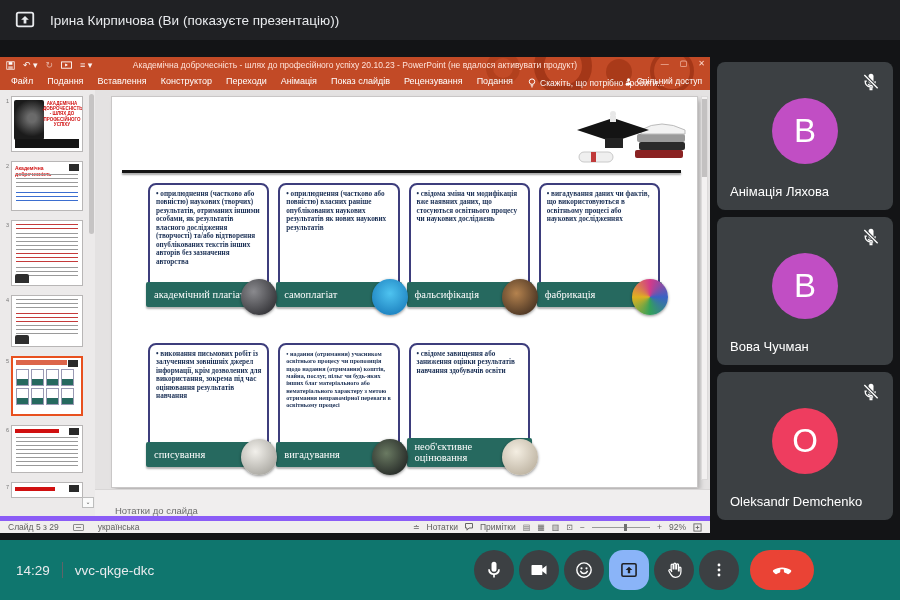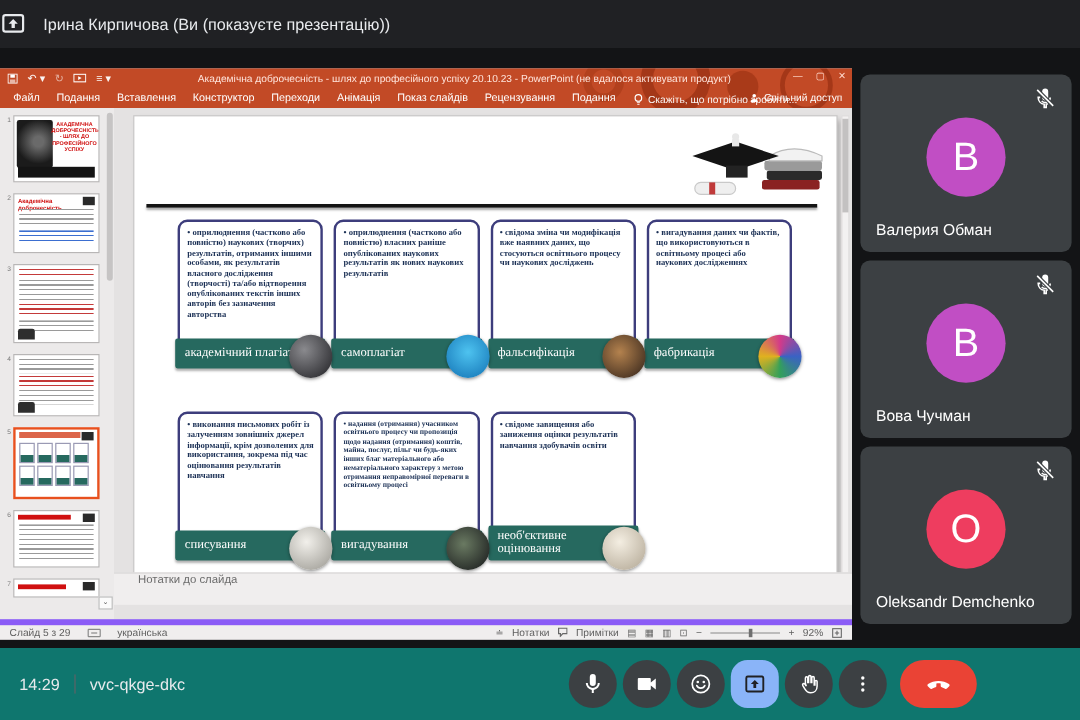--- a/index.html
+++ b/index.html
@@ -2,34 +2,34 @@
 <html><head>
 <meta charset="utf-8">
 <style>
   html,body{margin:0;padding:0;background:#131416;}
   *{box-sizing:border-box;}
   .app{position:relative;width:900px;height:600px;background:#131416;overflow:hidden;
        font-family:"Liberation Sans",sans-serif;-webkit-font-smoothing:antialiased;}
 
   
   .top-banner{position:absolute;left:0;top:0;width:900px;height:40px;background:#202124;
-              display:flex;align-items:center;gap:14px;}
+              display:flex;align-items:center;gap:14px;padding-left:14px;}
   .banner-text{color:#e8eaed;font-size:13.5px;}
 
   
   .ppt{position:absolute;left:0;top:57px;width:710px;height:476px;background:#e4e2e2;}
   .ppt-header{position:absolute;left:0;top:0;right:0;height:33px;background:#c24a26;overflow:hidden;}
   .deco{position:absolute;border-radius:50%;border:4px solid rgba(140,40,12,.55);}
   .d1{width:44px;height:44px;right:16px;top:-8px;}
   .d2{width:26px;height:26px;right:78px;top:2px;background:rgba(140,40,12,.45);border:none;}
   .d3{width:58px;height:58px;right:118px;top:-20px;border-width:10px;}
   .d4{width:34px;height:34px;right:190px;top:-6px;border-width:7px;border-color:rgba(150,45,15,.35);}
   .qa{position:absolute;left:6px;top:2px;display:flex;align-items:center;gap:8px;color:#fff;height:12px;}
   .qa .g{font-size:9px;line-height:10px;opacity:.95;}
-  .ppt-title{position:absolute;left:0;top:3px;width:100%;text-align:center;font-size:8.5px;color:#ffe3da;pointer-events:none;margin-left:32px;}
+  .ppt-title{position:absolute;left:0;top:3px;width:100%;text-align:center;font-size:8.5px;color:#ffe3da;pointer-events:none;}
   .win-controls{position:absolute;right:5px;top:2px;display:flex;gap:11px;color:#ffd9cc;font-size:8px;}
   .tabs{position:absolute;left:4px;top:17px;display:flex;align-items:flex-end;}
   .tab{padding:2px 7px;font-size:9px;color:#fff;white-space:nowrap;}
   .tellme{display:flex;align-items:center;gap:4px;color:rgba(255,255,255,.95);font-size:8.5px;margin-left:8px;white-space:nowrap;}
   .share{position:absolute;right:8px;top:19px;display:flex;align-items:center;gap:4px;color:#fff;font-size:8.5px;}
 
   
   .thumbs{position:absolute;left:0;top:33px;bottom:17px;width:95px;background:#eceaea;padding-top:6px;overflow:hidden;}
   .thumb-row{display:flex;margin-bottom:9px;}
   .tnum{width:11px;font-size:5.5px;color:#777;text-align:right;padding:2px 2px 0 0;}
@@ -55,22 +55,22 @@
   .thumb-scroll{position:absolute;right:1px;top:4px;width:5px;height:140px;background:#c6c4c4;border-radius:3px;}
   .thumb-more{position:absolute;right:1px;bottom:8px;width:12px;height:11px;background:#fbfbfb;border:1px solid #bdbdbd;
               font-size:6px;color:#555;text-align:center;line-height:9px;}
 
   
   .editor{position:absolute;left:95px;top:33px;right:0;bottom:17px;}
   .slide{position:absolute;left:17px;top:7px;width:585px;height:390px;background:#fff;
          box-shadow:0 0 0 1px #c9c7c7, 3px 3px 5px rgba(0,0,0,.25);}
   .e-scroll{position:absolute;right:2px;top:6px;bottom:36px;width:7px;background:#f3f1f1;border:1px solid #dcdada;}
   .e-thumb{position:absolute;left:0;right:0;top:2px;height:78px;background:#c3c1c1;}
-  .notes{position:absolute;left:0;right:0;bottom:12px;height:27px;background:#f0eeee;border-top:1px solid #d8d6d6;
-         display:flex;align-items:flex-start;padding-left:20px;font-size:9.5px;color:#6b6b6b;}
+  .notes{position:absolute;left:0;right:0;bottom:0;height:27px;background:#f0eeee;border-top:1px solid #d8d6d6;
+         display:flex;align-items:flex-end;padding-left:20px;font-size:9.5px;color:#6b6b6b;}
 
   
   .s-title{position:absolute;left:34px;top:6px;width:366px;text-align:center;font-weight:bold;
            font-size:21px;line-height:1.13;color:#dd1111;letter-spacing:.2px;}
   .s-title .u{text-decoration:underline;text-decoration-thickness:2px;}
   .s-line{position:absolute;left:10px;right:16px;top:73px;height:3px;background:#141414;box-shadow:0 2px 2px rgba(0,0,0,.35);}
   .s-cap{position:absolute;right:8px;top:3px;width:120px;height:66px;}
   .cards{position:absolute;left:36px;top:86px;width:512px;display:grid;grid-template-columns:repeat(4,1fr);
          column-gap:9px;row-gap:38px;}
   .card{position:relative;height:122px;border:2px solid #3d3d7c;border-radius:8px;background:#fff;padding:5px 5px 26px 6px;}
@@ -379,21 +379,21 @@
   <div class="tile tile1">
     <svg class="mic-off" viewBox="0 0 24 24">
       <path d="M12 14a3 3 0 0 0 3-3V5a3 3 0 0 0-6 0v6a3 3 0 0 0 3 3z" fill="#fff"></path>
       <path d="M17 11a5 5 0 0 1-8.5 3.6M7 11H5a7 7 0 0 0 6 6.92V21h2v-3.08c.6-.1 1.2-.3 1.7-.5" fill="none" stroke="#fff" stroke-width="1.6"></path>
       <line x1="4" y1="3.5" x2="20" y2="19.5" stroke="#3c4043" stroke-width="4"></line>
       <line x1="4" y1="3.5" x2="20" y2="19.5" stroke="#fff" stroke-width="1.6"></line>
     </svg>
     <div class="avatar" style="background: rgb(193, 78, 196);">
       <span>В</span>
     </div>
-    <div class="tile-name">Валерия Обман</div>
+    <div class="tile-name">Анімація Ляхова</div>
   </div>
 
   <div class="tile tile2">
     <svg class="mic-off" viewBox="0 0 24 24">
       <path d="M12 14a3 3 0 0 0 3-3V5a3 3 0 0 0-6 0v6a3 3 0 0 0 3 3z" fill="#fff"></path>
       <path d="M17 11a5 5 0 0 1-8.5 3.6M7 11H5a7 7 0 0 0 6 6.92V21h2v-3.08c.6-.1 1.2-.3 1.7-.5" fill="none" stroke="#fff" stroke-width="1.6"></path>
       <line x1="4" y1="3.5" x2="20" y2="19.5" stroke="#3c4043" stroke-width="4"></line>
       <line x1="4" y1="3.5" x2="20" y2="19.5" stroke="#fff" stroke-width="1.6"></line>
     </svg>
     <div class="avatar" style="background: rgb(193, 78, 196);">

